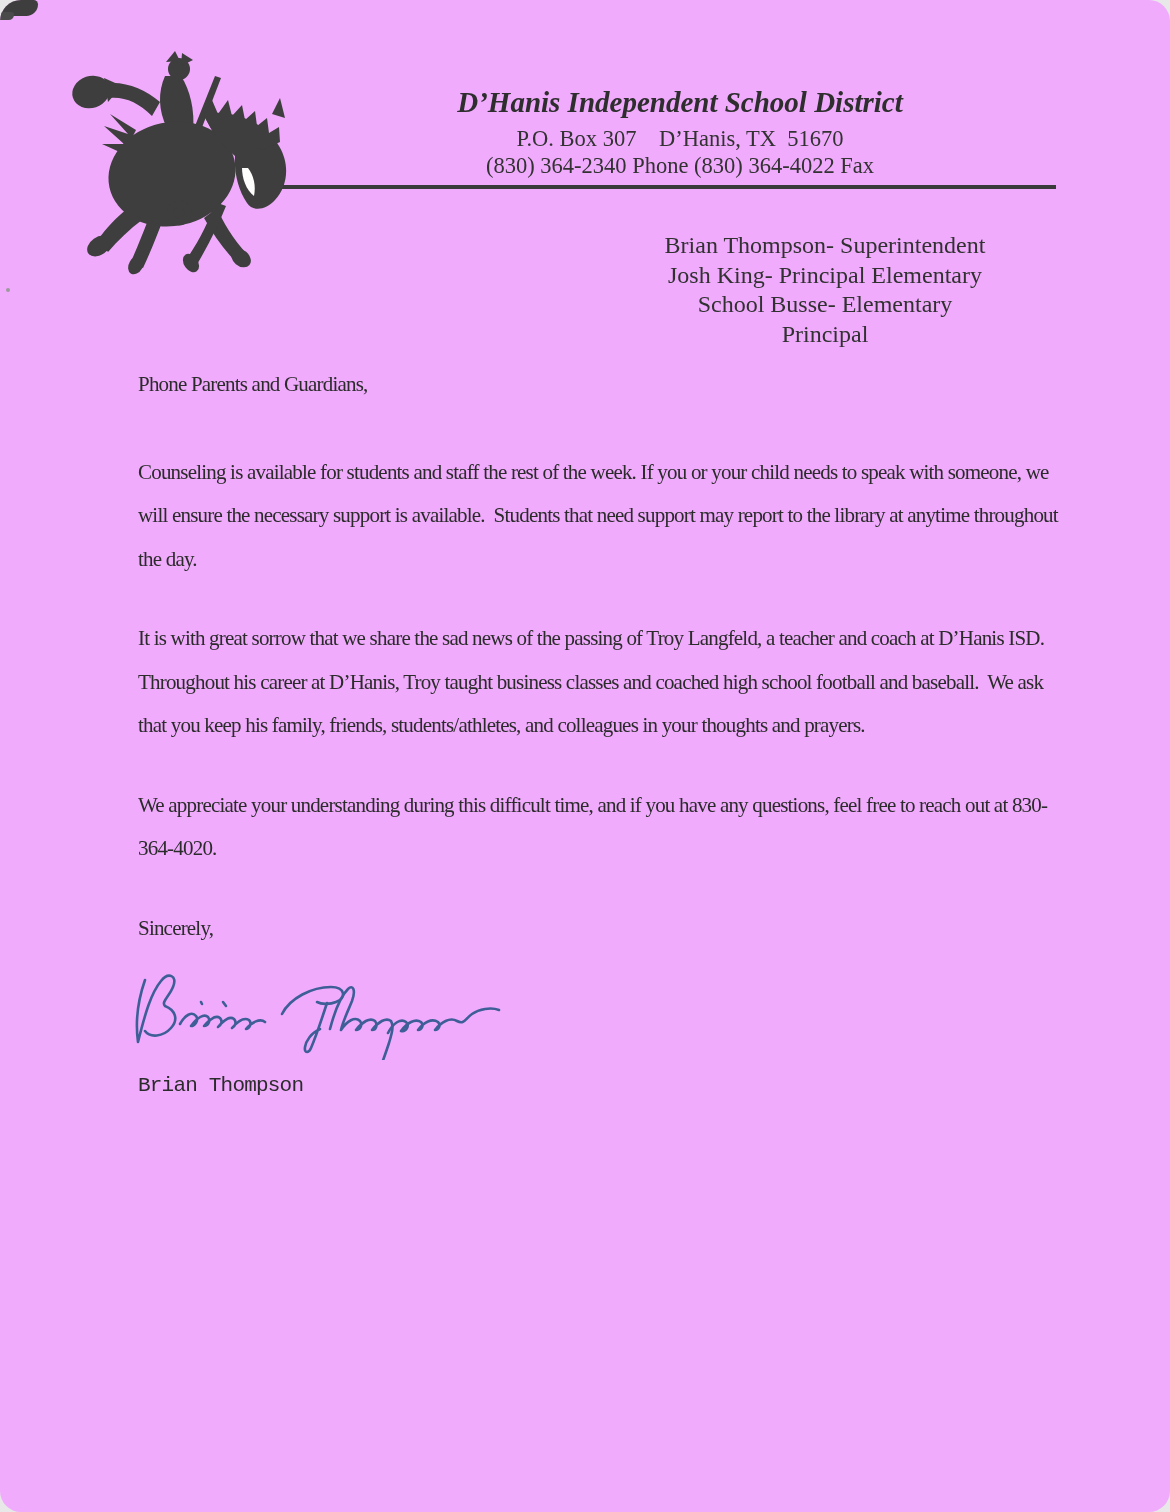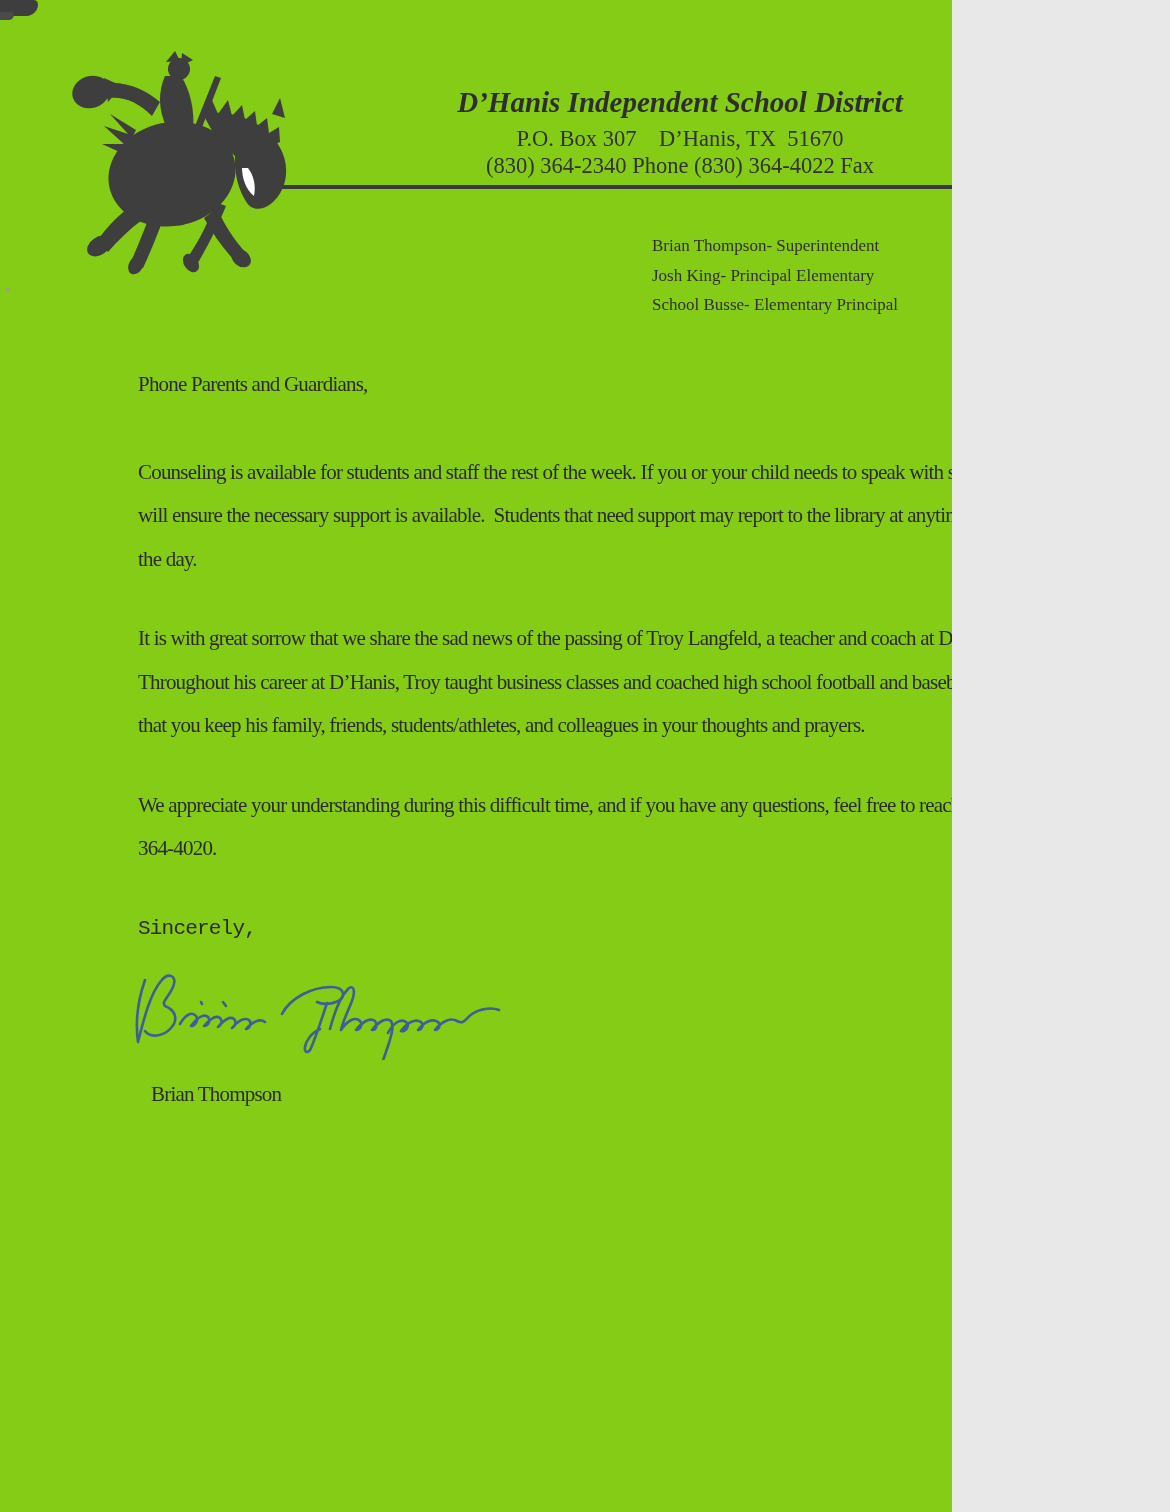--- a/index.html
+++ b/index.html
@@ -1,24 +1,25 @@
 <!DOCTYPE html>
 <html><head>
 <meta charset="utf-8">
 <style>
   * { margin: 0; padding: 0; box-sizing: border-box; }
   html, body { background: #e8e8e8; }
   .page {
     position: relative;
-    width: 952px;
+    width: 1170px;
     height: 1512px;
-    background: #84cc16;
+    background: #f0abfc;
     overflow: hidden;
     font-family: "Liberation Serif", serif;
     color: #2b2b2b;
+    border-radius: 21px;
   }
 
   
   .corner-artifact {
     position: absolute; left: 0; top: 0;
     width: 38px; height: 16px;
     background: #3e3e3e;
     border-radius: 0 6px 16px 2px;
   }
   .corner-artifact::after {
@@ -53,36 +54,36 @@
   }
   .header-rule {
     position: absolute; left: 268px; top: 185px; width: 788px;
     height: 3px;
     border-top: 2px solid #3a3a3a;
     border-bottom: 2px solid #3a3a3a;
     z-index: 1;
   }
   .admin-block {
     position: absolute; left: 652px; top: 231px; width: 346px;
-    font-size: 17px; line-height: 29.5px;
+    text-align: center; font-size: 24px; line-height: 29.5px;
     color: #313131;
   }
 
   
   .letter-body {
     position: absolute; left: 138px; top: 363px; width: 930px;
     font-size: 21px; line-height: 43.5px; letter-spacing: -0.8px;
     color: #2b2b2b;
   }
   .letter-body p { white-space: pre-wrap; }
   .salutation { margin-bottom: 44px; }
   .para { margin-bottom: 36px; }
-  .closing { margin-bottom: 0; font-family: Liberation Mono, monospace; }
+  .closing { margin-bottom: 0; }
   .signature-svg { display: block; margin: 10px 0 4px -4px; }
-  .signer-name, .signer-title { margin: 13px; }
+  .signer-name, .signer-title { margin: 0; font-family: Liberation Mono, monospace; }
 </style>
 </head>
 <body>
 
 <div class="page">
 
   <div class="corner-artifact"></div>
   <div class="margin-dot"></div>
 
   <div class="logo">

